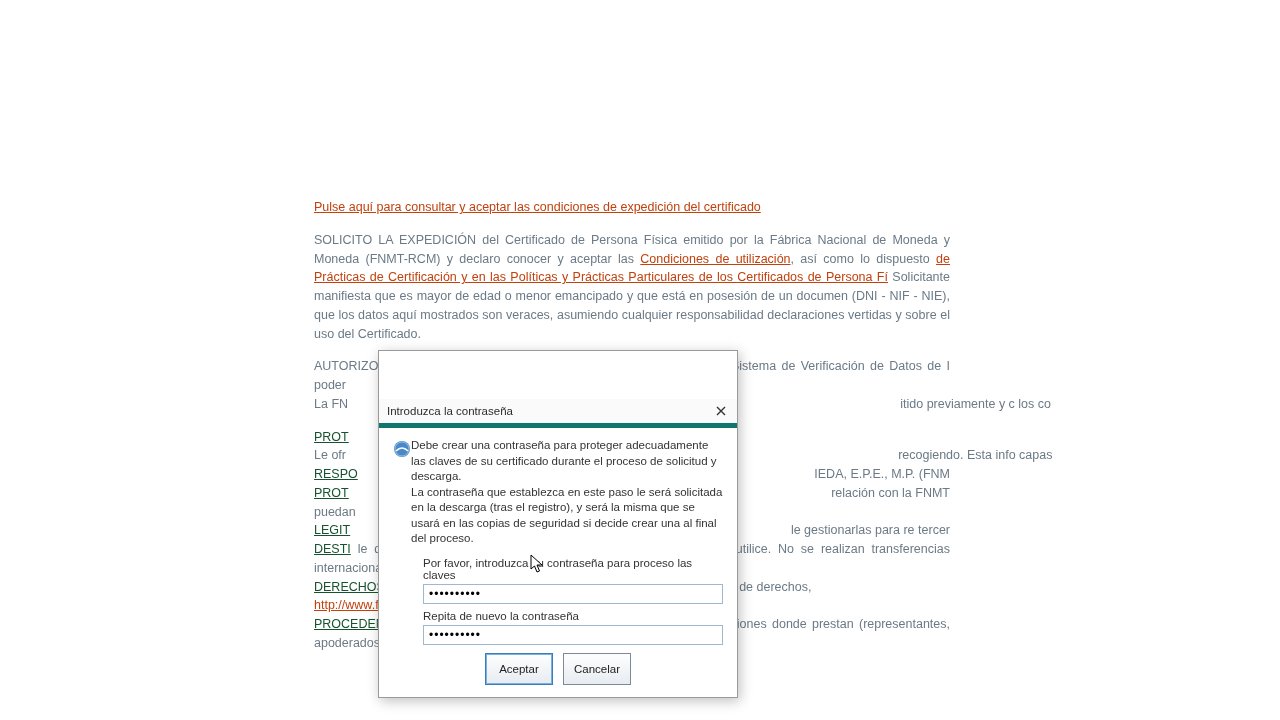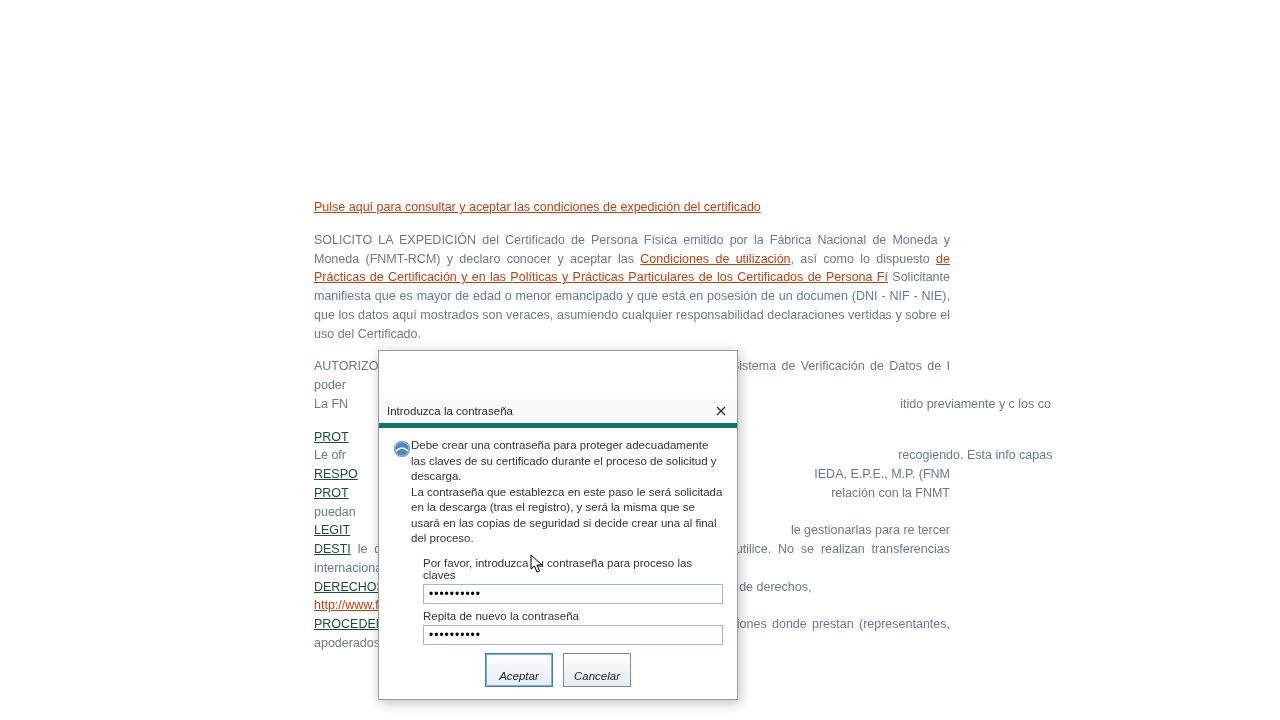--- a/index.html
+++ b/index.html
@@ -105,28 +105,27 @@
     background: #fff;
   }
   .dlg-buttons {
     display: flex;
     gap: 10px;
     justify-content: center;
     margin-top: 8px;
   }
   .dlg-btn {
     min-width: 68px;
-    height: 22px;
+    height: 32px;
     border: 1px solid #7a8a9a;
     background: linear-gradient(#fefefe, #e7ecf1);
     color: #222;
     font-size: 11.5px;
     cursor: pointer;
-    padding: 16px 10px;
-    font-style: italic;
+    padding: 4px 10px;
   }
   .dlg-btn.primary {
     border: 1px solid #3a7db8;
     box-shadow: 0 0 0 1px #7ab0e0 inset;
   }
   .cursor {
     position: absolute;
     left: 530px;
     top: 554px;
     width: 16px;

